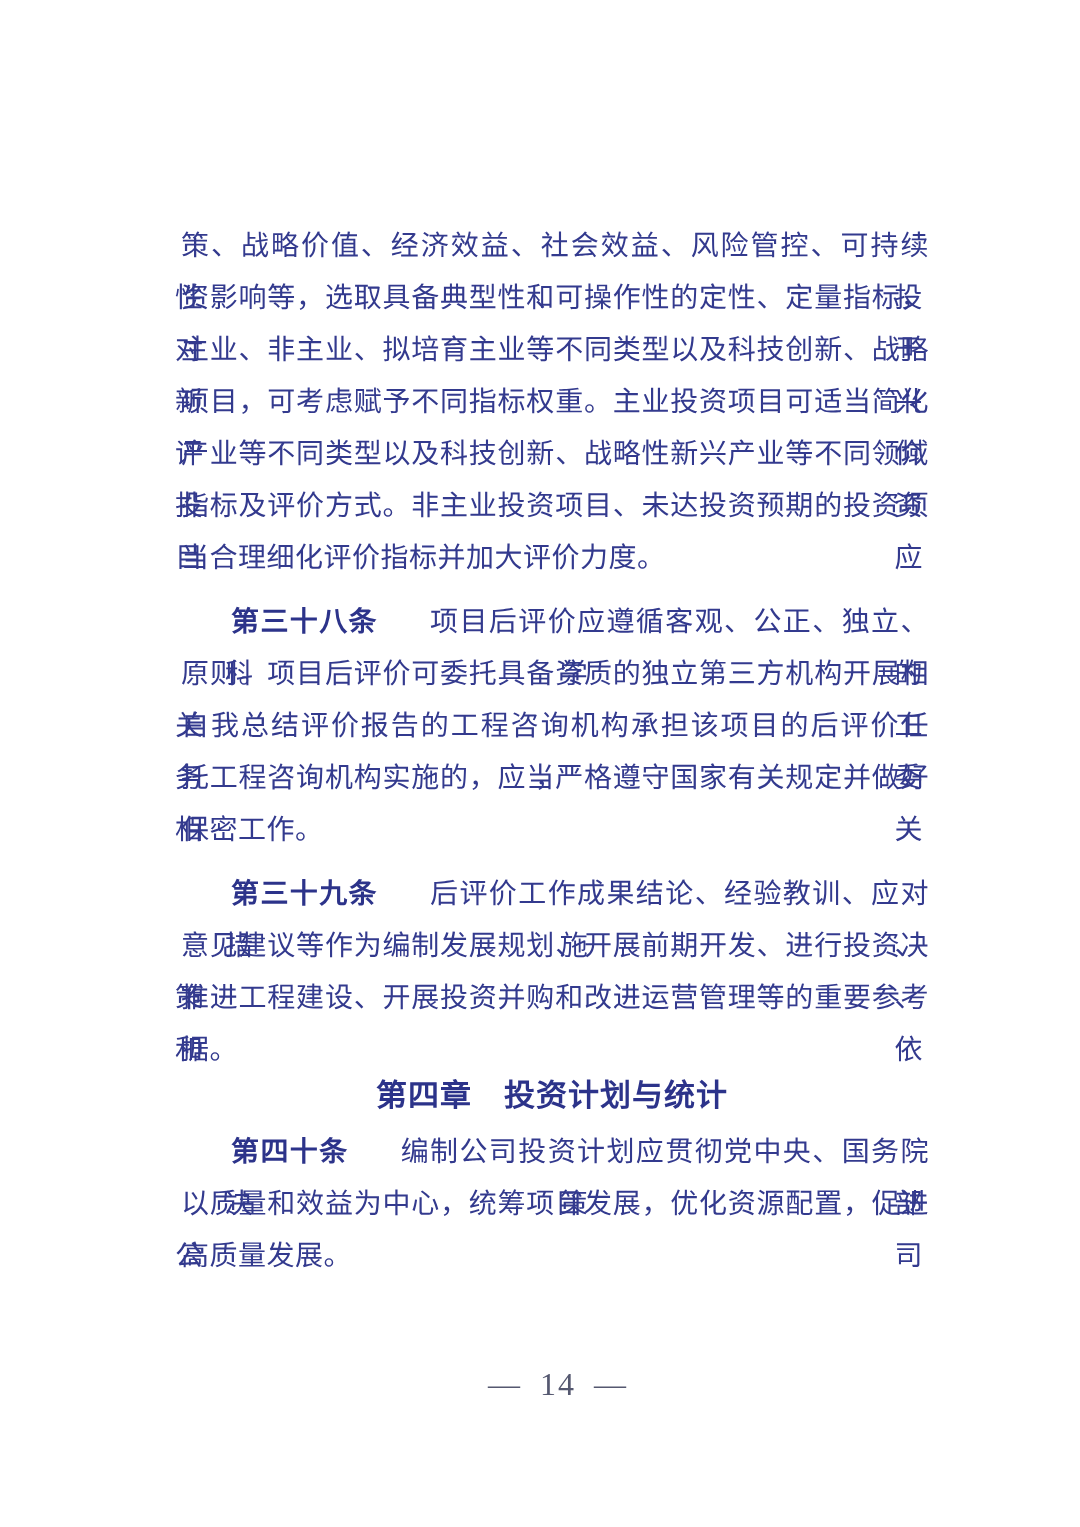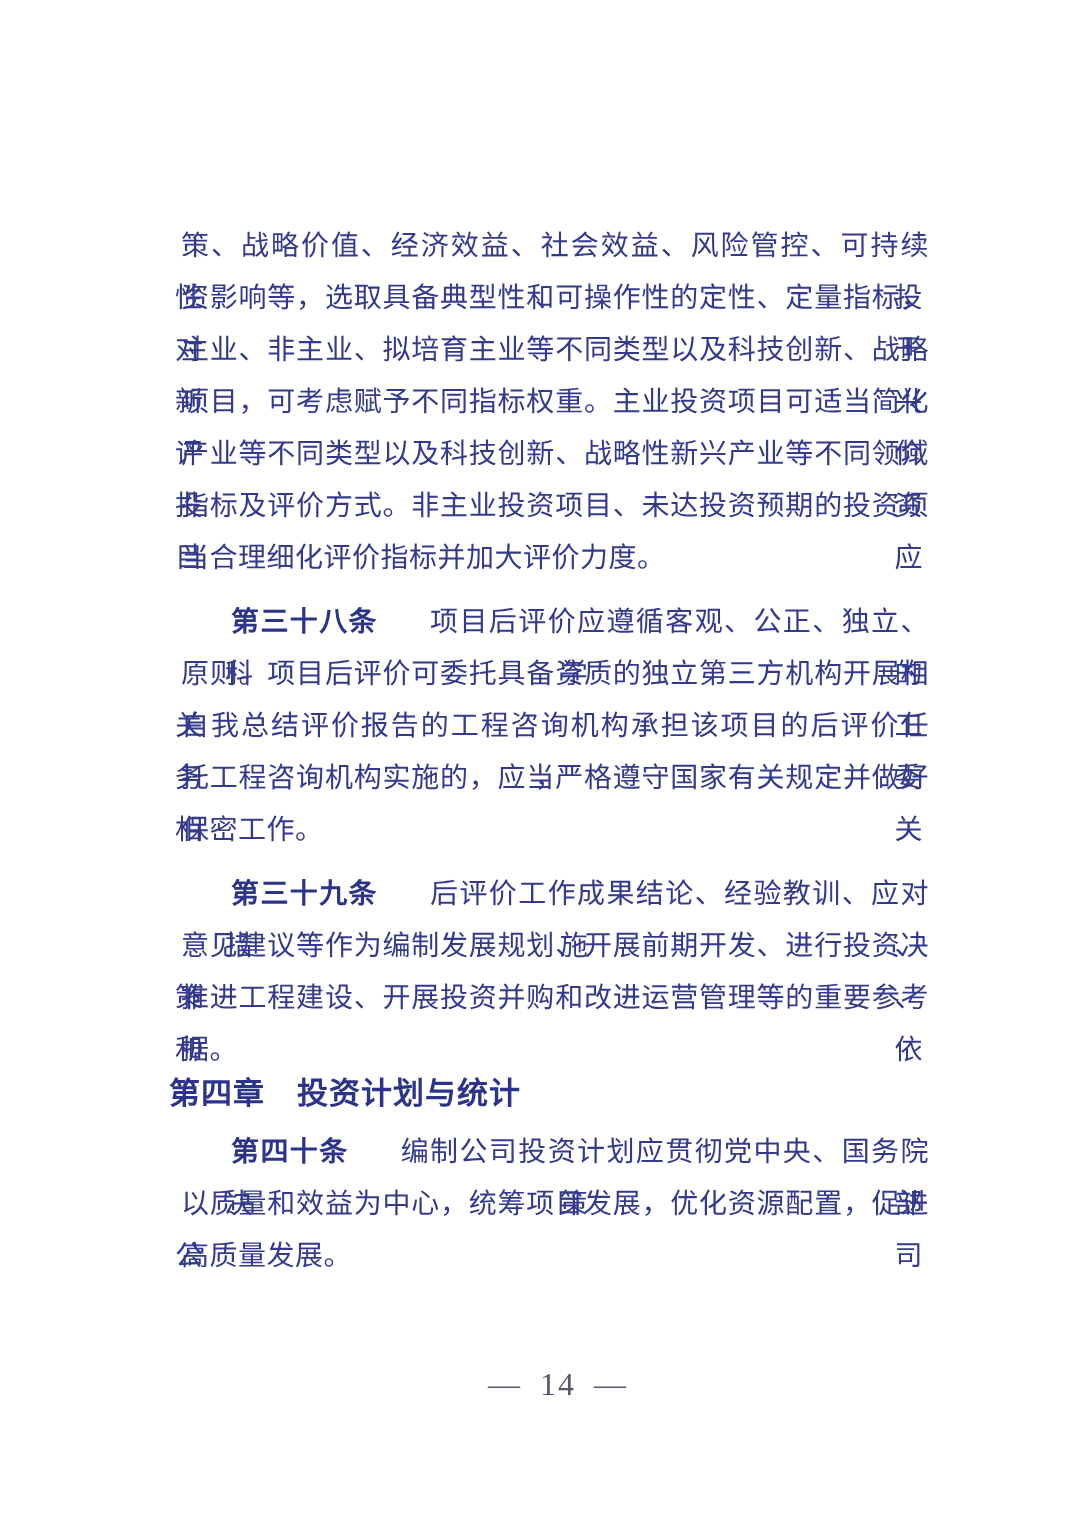--- a/index.html
+++ b/index.html
@@ -34,24 +34,24 @@
   }
   .lead {
     font-weight: bold;
     font-family: "Liberation Sans", "DejaVu Sans", sans-serif;
     margin-right: 40px;
   }
   .chapter {
     height: 48px;
     line-height: 48px;
     margin-top: -10px;
-    text-align: left;
+    text-align: center;
     font-size: 31px;
     font-weight: bold;
-    font-family: Liberation Mono, monospace;
+    font-family: Liberation Sans, sans-serif;
     letter-spacing: 1px;
   }
   .page-footer {
     position: absolute;
     left: 12px;
     right: 0;
     top: 1348px;
     text-align: center;
     font-size: 32px;
     letter-spacing: 2px;

